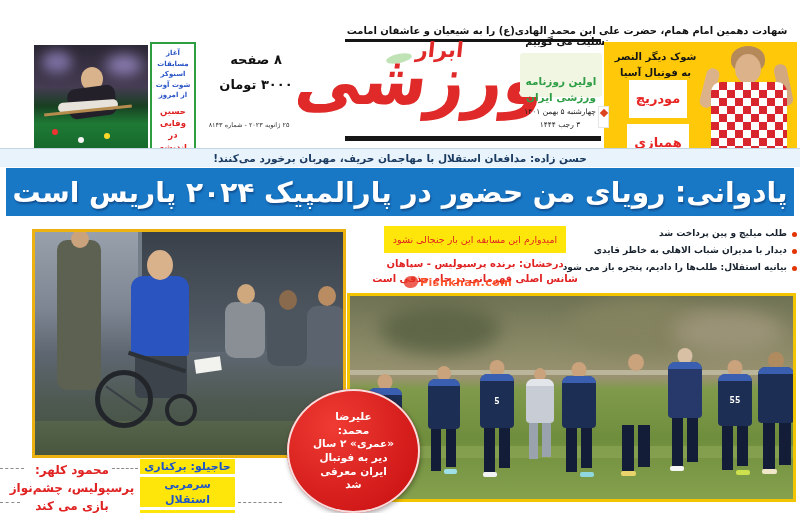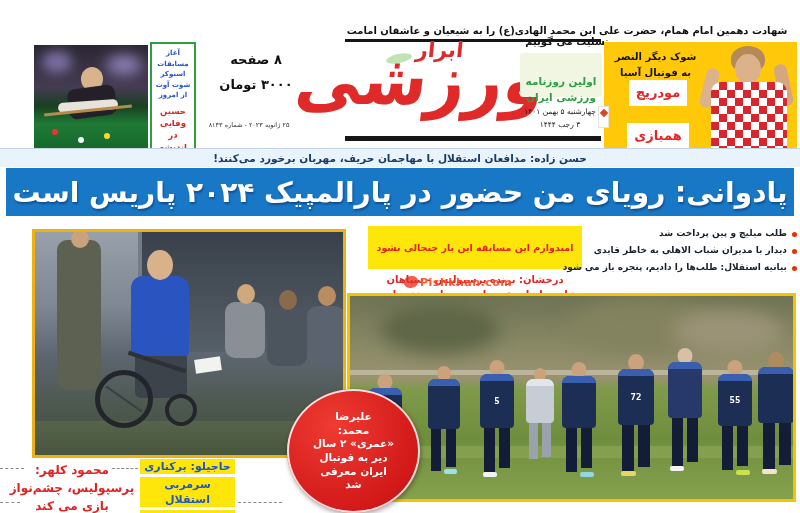--- a/index.html
+++ b/index.html
@@ -56,22 +56,22 @@
   .modric-box .kicker { position:absolute; right:96px; left:6px; top:7px; text-align:center;
                         font-size:10px; font-weight:bold; color:#151515; line-height:1.55; }
   .modric-art { position:absolute; right:0px; top:0px; width:96px; height:107px; }
   .modric-art .hair{position:absolute;left:30px;top:4px;width:34px;height:26px;border-radius:50% 50% 40% 40%;background:#b5895a;}
   .modric-art .face{position:absolute;left:34px;top:12px;width:26px;height:30px;border-radius:50%;background:#dcb28a;}
   .modric-art .torso{position:absolute;left:10px;top:40px;width:76px;height:67px;border-radius:10px 10px 0 0;
         background:conic-gradient(#d8262e 90deg,#ffffff 90deg 180deg,#d8262e 180deg 270deg,#ffffff 270deg) 0 0/16px 16px;}
   .modric-art .armL{position:absolute;left:2px;top:26px;width:13px;height:40px;border-radius:6px;background:#dcb28a;transform:rotate(14deg);}
   .modric-art .armR{position:absolute;left:76px;top:22px;width:13px;height:42px;border-radius:6px;background:#d4a87f;transform:rotate(-12deg);}
   .modric-box .strips { position:absolute; left:6px; top:38px; width:96px; text-align:center; }
-  .modric-box .strips div { display:block; width:fit-content; margin:0 auto 17px auto; background:#fff;
-        color:#e82525; font-weight:bold; font-size:13px; padding:4px 7px; line-height:18px; }
+  .modric-box .strips div { display:block; width:fit-content; margin:0 auto 6px auto; background:#fff;
+        color:#e82525; font-weight:bold; font-size:13px; padding:10px 7px; line-height:18px; }
   .club-stamp { position:absolute; left:598px; top:106px; width:11px; height:22px; background:#fff;
         border:1px solid #e5e5e5; }
   .club-stamp i { display:block; margin:3px auto; width:6px; height:6px; background:#d42; transform:rotate(45deg); }
 
   
   .gray-rule { position:absolute; left:0; top:148px; width:800px; height:1px; background:#c5d4e4; }
   .substrip { position:absolute; left:0; top:149px; width:800px; height:18px; background:#e9f3fc;
               text-align:center; font-size:10.5px; font-weight:bold; color:#1a3a60; line-height:18px; }
   .banner { position:absolute; left:6px; top:168px; width:788px; height:48px; background:#1878c6;
             display:flex; align-items:center; justify-content:center; }
@@ -101,21 +101,21 @@
   .bench .wheel-sm { position:absolute; left:130px; top:162px; width:32px; height:32px; border-radius:50%;
            border:4px solid #22262b; }
   .bench .frame { position:absolute; left:92px; top:128px; width:60px; height:4px; background:#2c3136; transform:rotate(18deg); }
   .bench .paper { position:absolute; left:160px; top:126px; width:26px; height:14px; background:#f2f2ee; transform:rotate(-8deg); }
   .bench .floor { position:absolute; left:0; bottom:0; width:100%; height:34px;
            background:linear-gradient(180deg,#57644c,#49563e); }
 
   
   .midblock { position:absolute; left:352px; top:226px; width:246px; text-align:center; }
   .midblock .kick { display:inline-block; background:#ffe60a; color:#e02222; font-size:9.5px;
-                    font-weight:bold; padding:16px 9px; }
+                    font-weight:normal; padding:8px 9px; }
   .midblock .l1, .midblock .l2 { color:#e02222; font-weight:bold; font-size:10px; line-height:1.45; }
   .midblock .l1 { margin-top:4px; }
   .watermark { position:absolute; left:404px; top:276px; direction:ltr; color:#ff4a1e; font-size:11px;
                font-weight:bold; opacity:.9; letter-spacing:.5px; z-index:5; }
   .watermark .blob { display:inline-block; width:14px; height:12px; border-radius:50% 40% 50% 40%;
                background:#e8301e; opacity:.85; margin-right:2px; vertical-align:-2px; }
 
   
   .bullets { position:absolute; left:600px; top:228px; width:197px; }
   .bullets .row { display:flex; align-items:flex-start; margin-bottom:7px; }
@@ -329,24 +329,20 @@
       <div class="hd" style="width:15px;height:16px;"></div>
       <div class="bd" style="top:14px;width:34px;height:52px;">
           <span class="stripe"></span>
         </div>
       <div class="lg" style="left:4px;top:66px;width:11px;height:44px;"></div>
       <div class="lg" style="left:19px;top:66px;width:11px;height:40px;"></div>
       <div class="sh" style="left:18px;top:110px;width:14px;background:#8fd8e0;"></div>
     </div>
     <div class="pl" style="left:268px;top:58px;width:36px;height:128px;">
       <div class="hd" style="width:16px;height:17px;"></div>
-      <div class="bd" style="top:15px;width:36px;height:56px;">
-          <span class="stripe"></span>
-          <span class="num">72</span>
-        </div>
       <div class="lg" style="left:4px;top:71px;width:12px;height:46px;"></div>
       <div class="lg" style="left:20px;top:71px;width:12px;height:42px;"></div>
       <div class="sh" style="left:3px;top:117px;width:15px;background:#e8d46a;"></div>
     </div>
     <div class="pl" style="left:318px;top:52px;width:34px;height:130px;">
       <div class="hd" style="width:15px;height:16px;background:#d8c0a4;"></div>
       <div class="bd" style="top:14px;width:34px;height:56px;background:#27386a;">
           <span class="stripe"></span>
         </div>
       <div class="lg" style="left:4px;top:70px;width:11px;height:48px;"></div>

